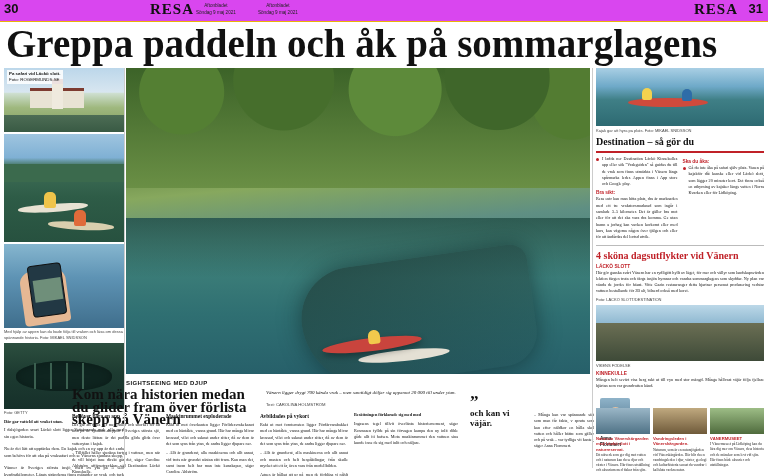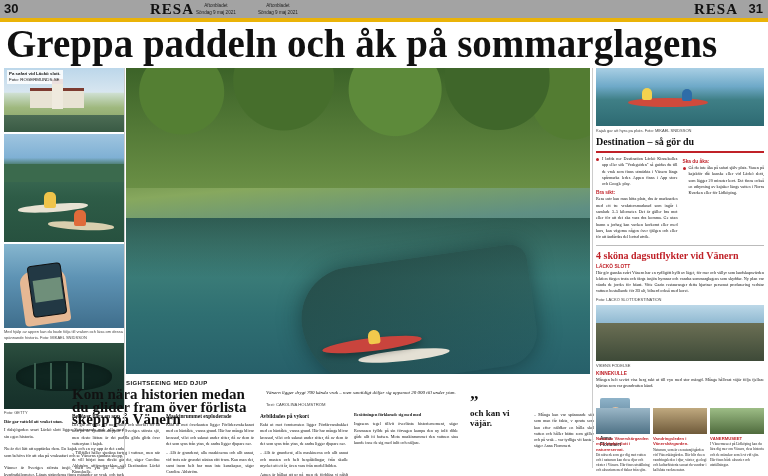--- a/index.html
+++ b/index.html
@@ -9,21 +9,21 @@
     background:#ffffff;
     font-family:"Liberation Serif", serif;
     overflow:hidden;
     position:relative;
   }
   .page { position:relative; width:768px; height:476px; background:#fff; }
 
   
   .masthead {
     position:absolute; left:0; top:0; width:768px; height:22px;
-    background:#a3a3a3; border-bottom:4px solid #eab308;
+    background:#d946ef; border-bottom:1px solid #eab308;
   }
   .mast-left-num, .mast-right-num {
     position:absolute; top:1px; font-family:"Liberation Sans", sans-serif;
     font-size:13px; font-weight:bold; color:#111;
   }
   .mast-left-num { left:4px; }
   .mast-right-num { right:5px; }
   .mast-logo {
     position:absolute; top:1px; font-family:"Liberation Serif", serif;
     font-weight:bold; font-size:15px; letter-spacing:1px; color:#111;

